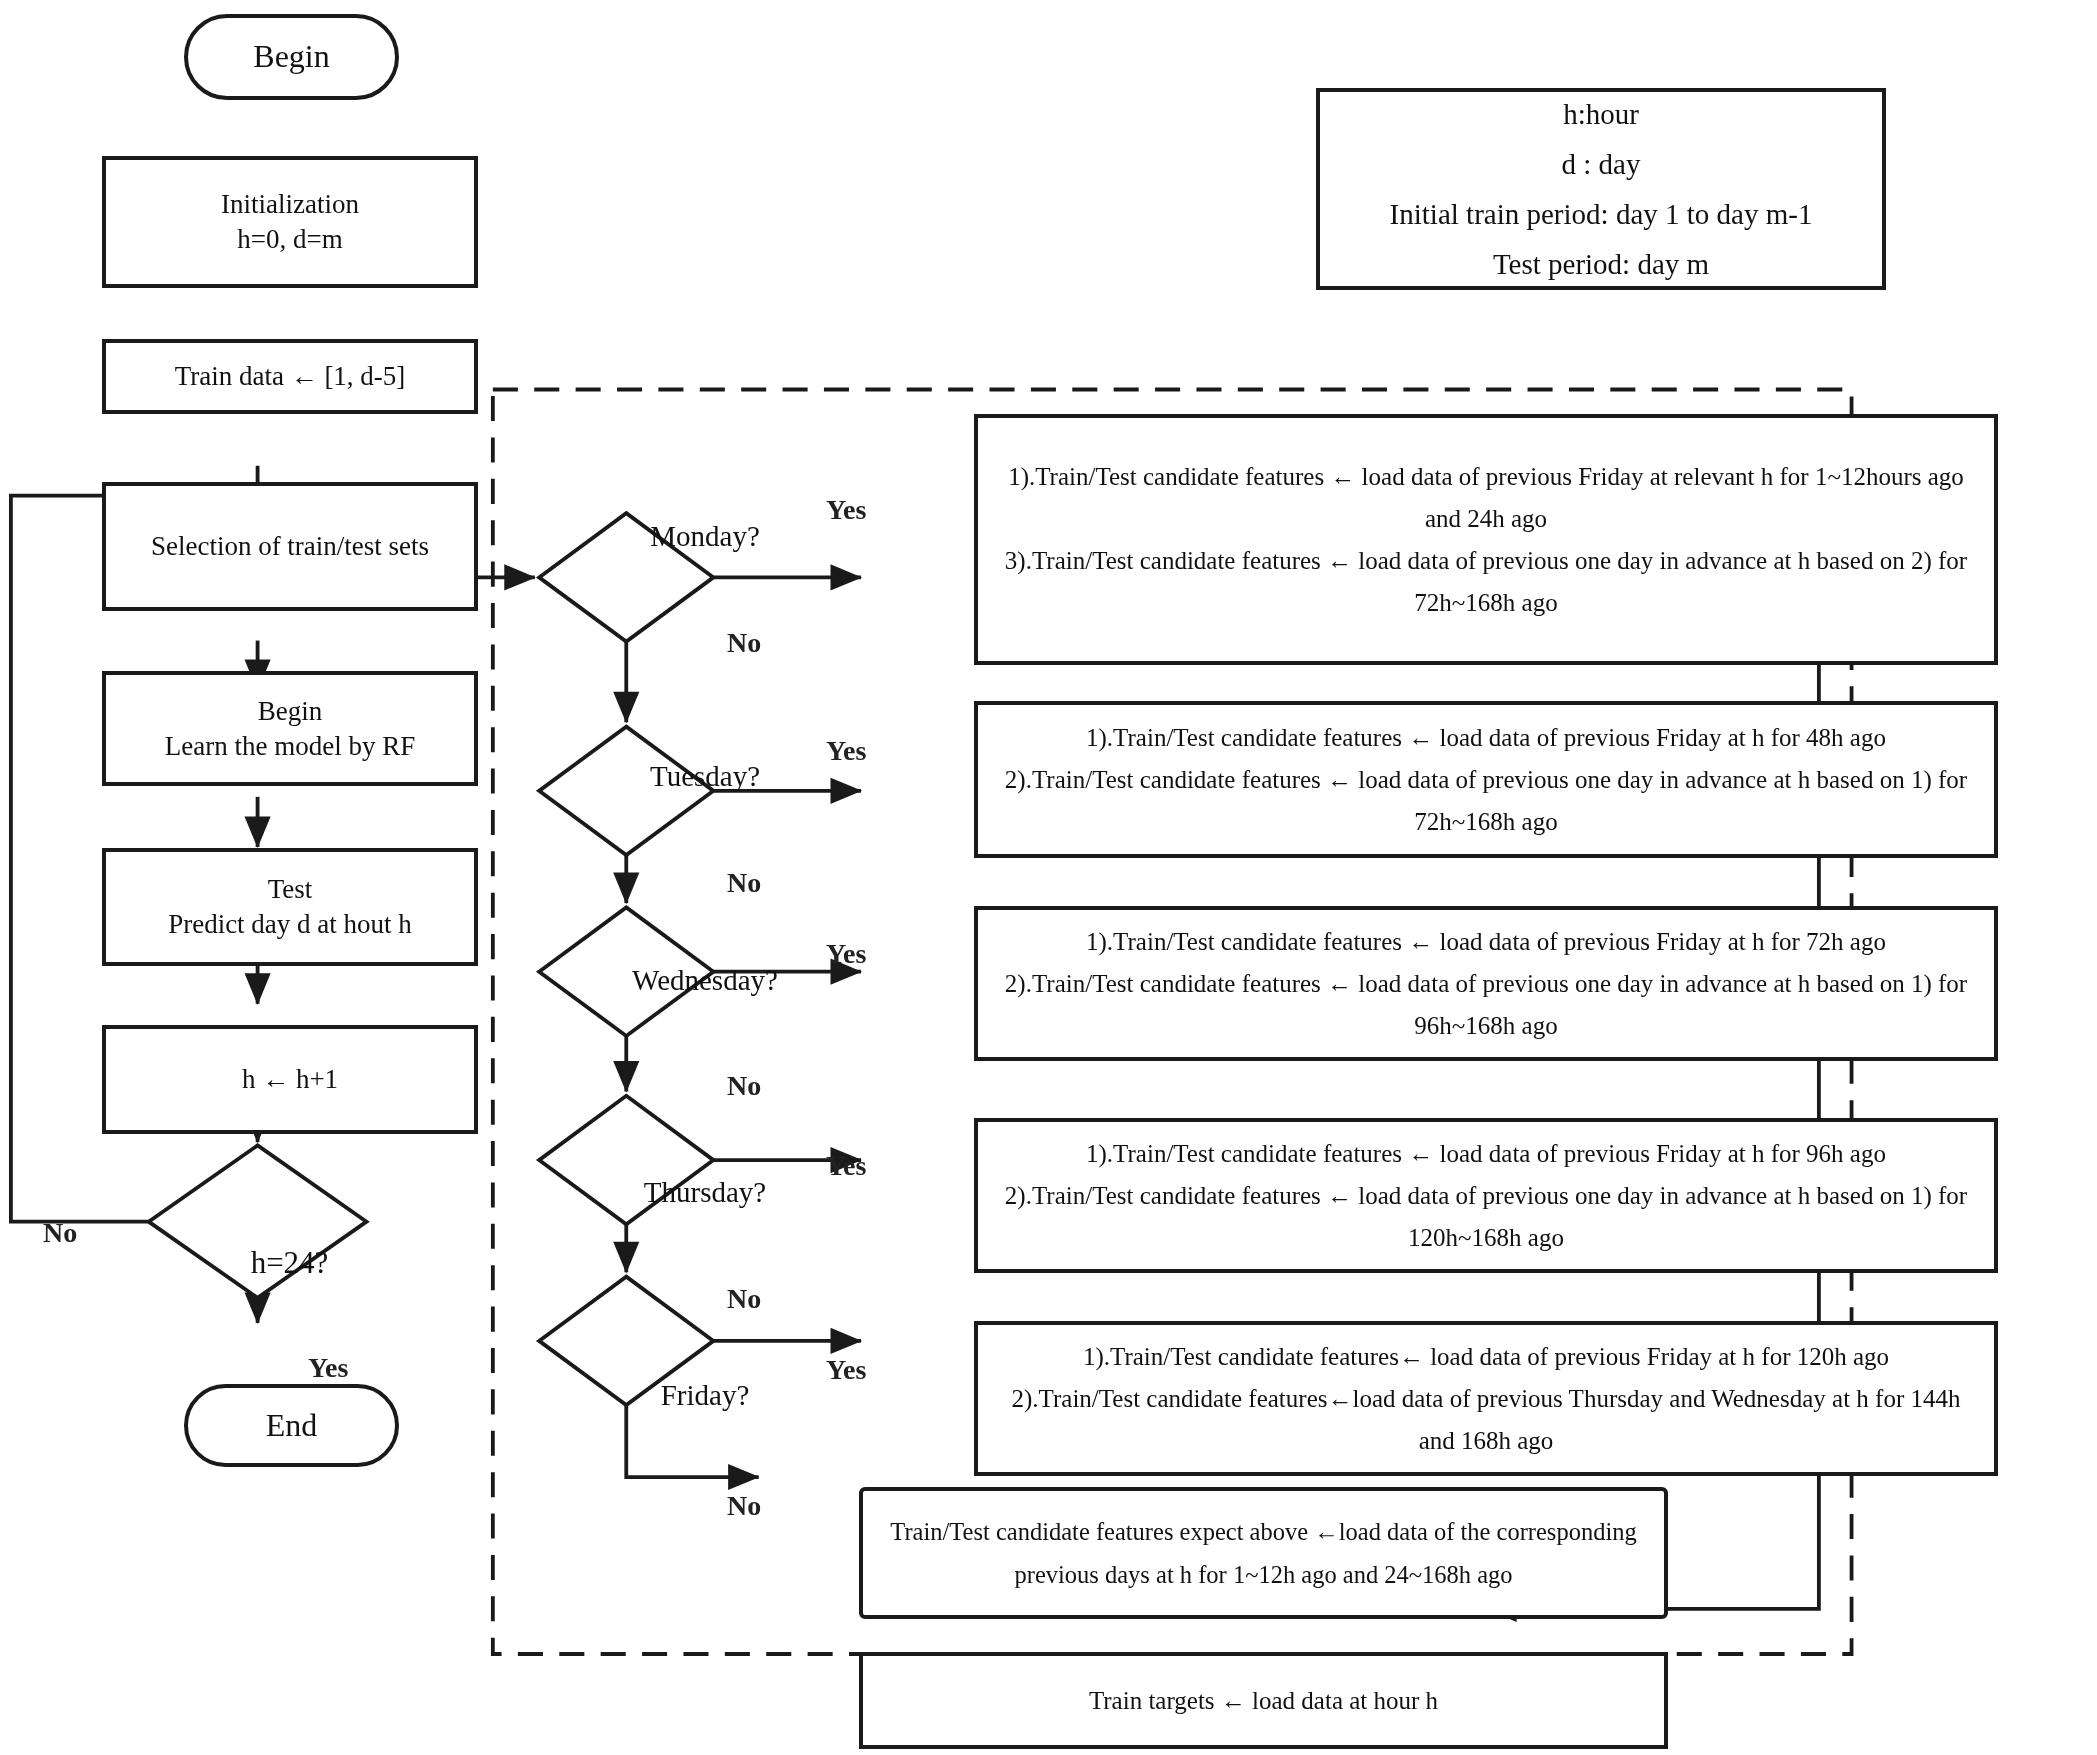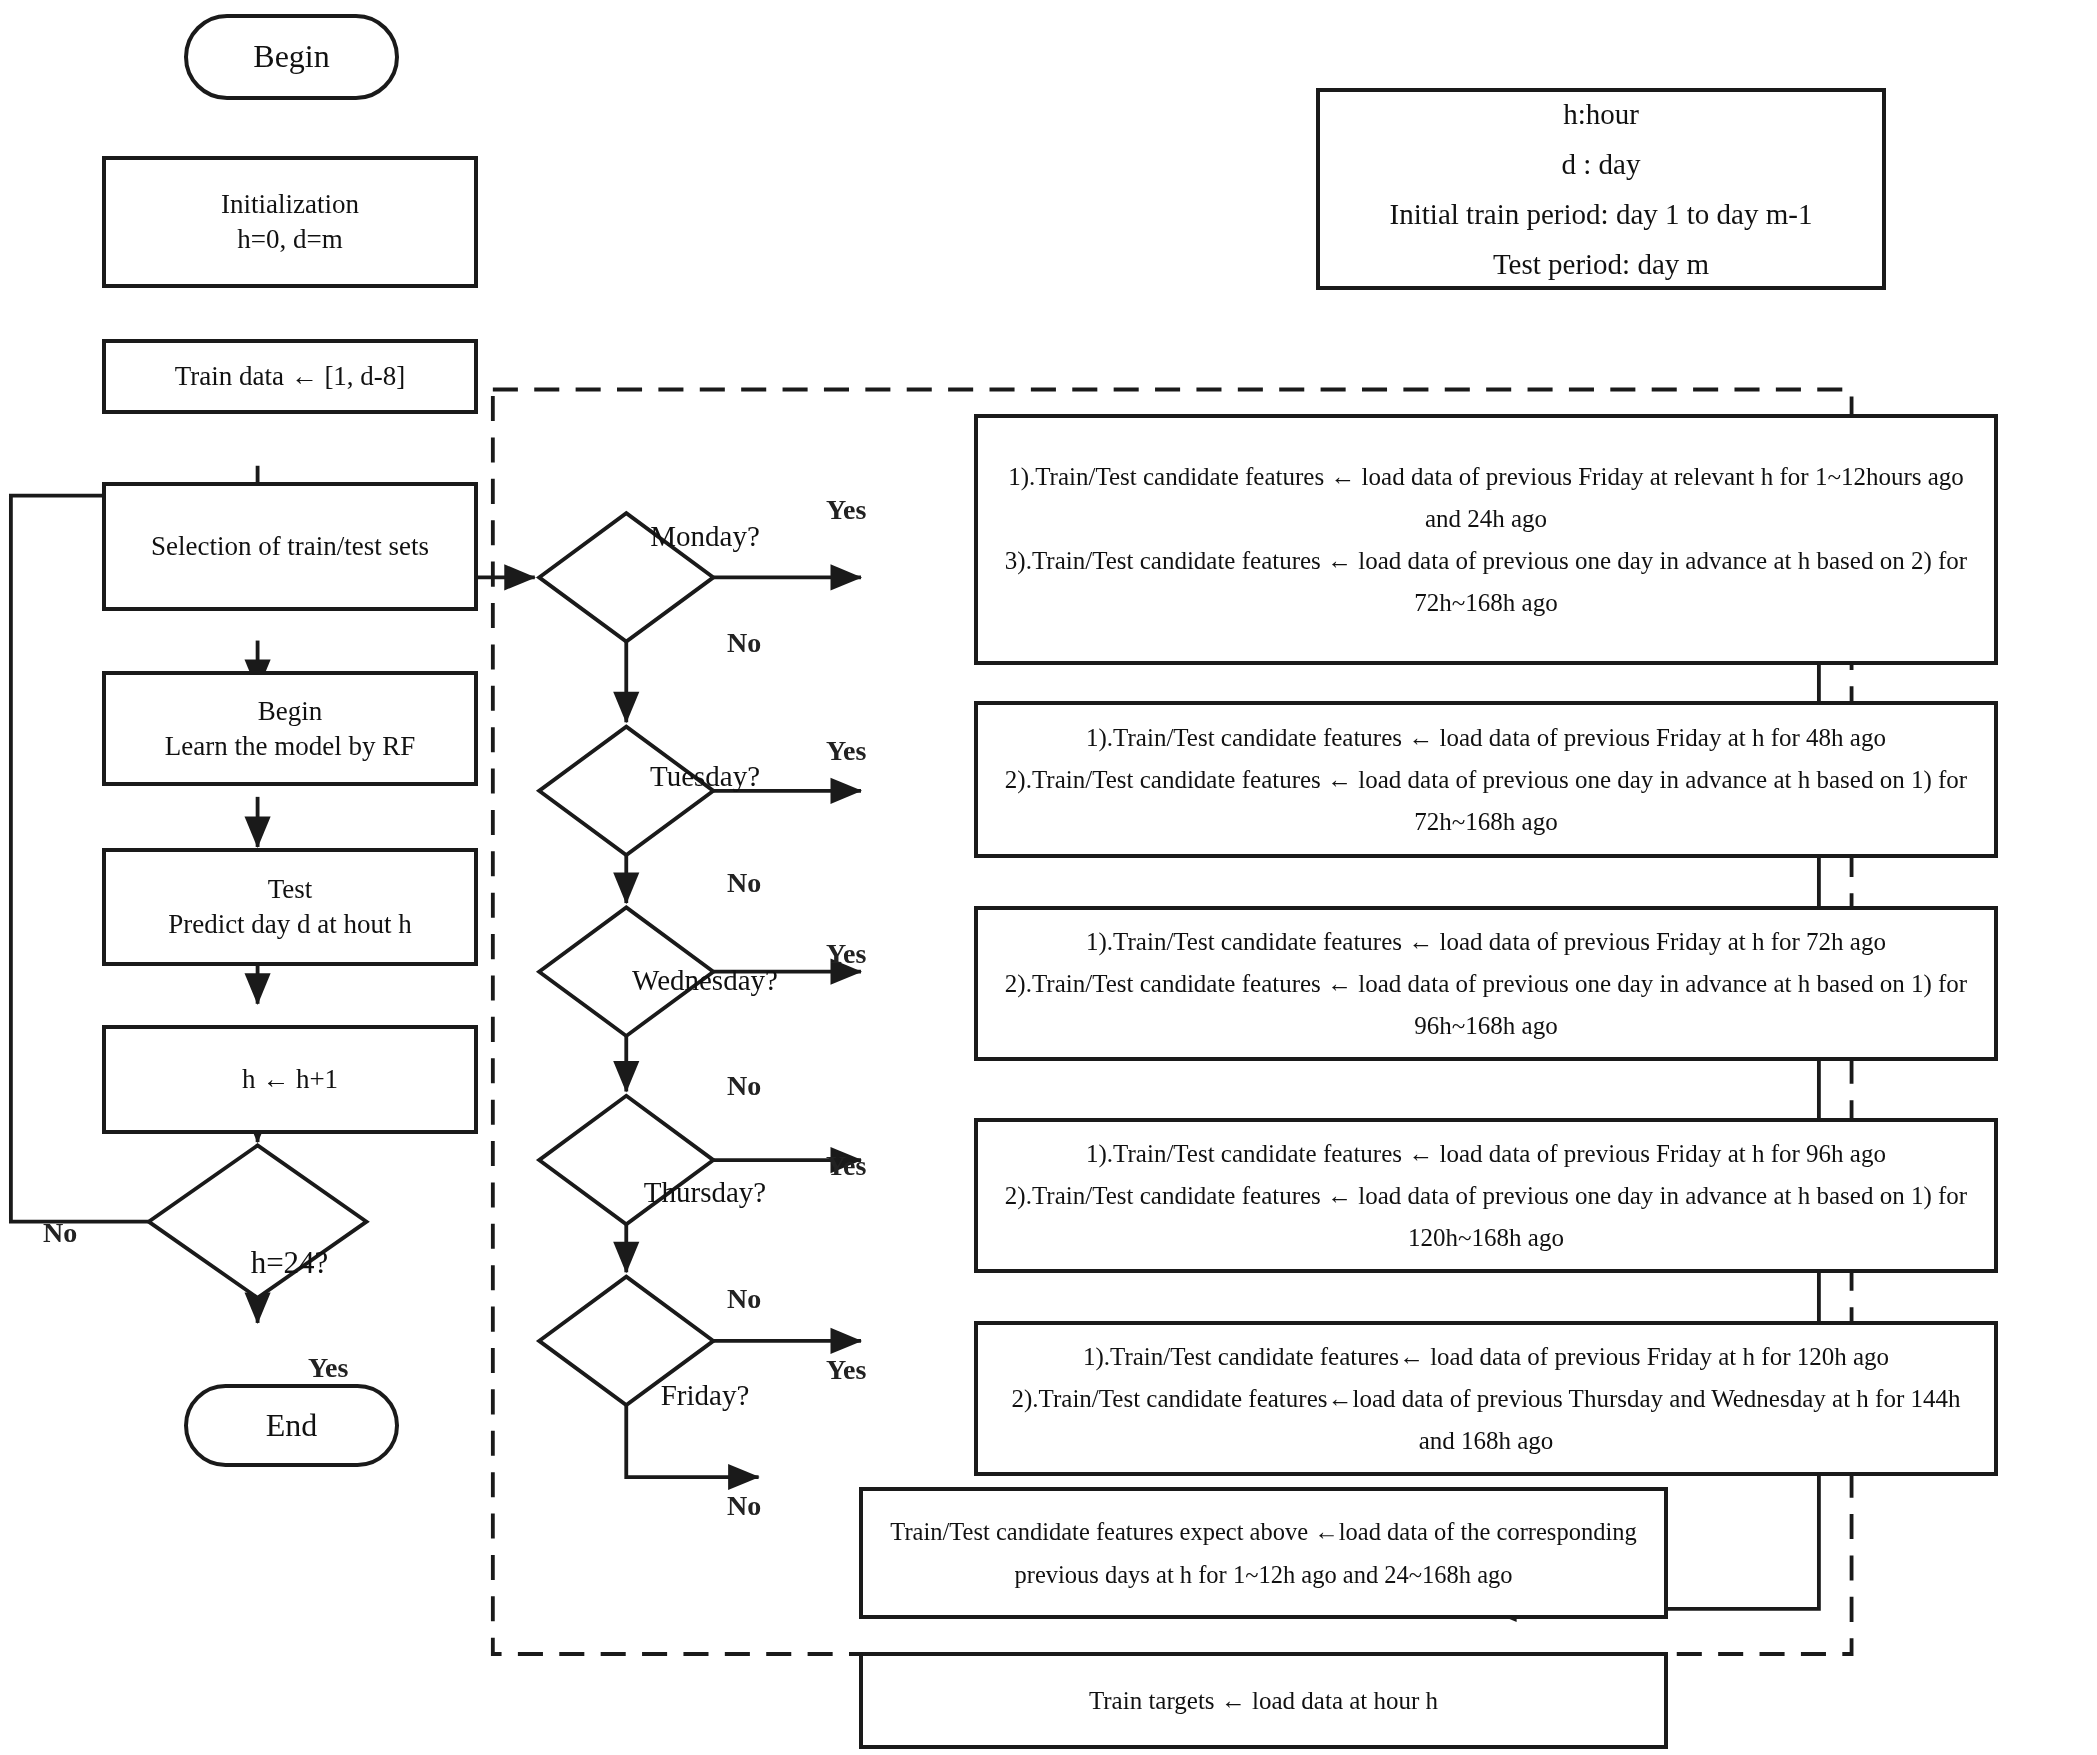--- a/index.html
+++ b/index.html
@@ -74,21 +74,21 @@
   <div class="box pill" style="left:184px;top:13.5px;width:215px;height:86px;">
     <span>Begin</span>
   </div>
 
   <div class="box lbox" style="left:102px;top:156px;width:376px;height:132px;">
     <div>Initialization</div>
     <div>h=0, d=m</div>
   </div>
 
   <div class="box lbox" style="left:102px;top:339px;width:376px;height:75px;">
-    <div>Train data ← [1, d-8]</div>
+    <div>Train data ← [1, d-5]</div>
   </div>
 
   <div class="box lbox" style="left:102px;top:482px;width:376px;height:129px;">
     <div>Selection of train/test sets</div>
   </div>
 
   <div class="box lbox" style="left:102px;top:671px;width:376px;height:115px;">
     <div>Begin</div>
     <div>Learn the model by RF</div>
   </div>
@@ -152,21 +152,21 @@
   <div class="box rbox" style="left:974px;top:1118px;width:1024px;height:155px;">
     <p>1).Train/Test candidate features ← load data of previous Friday at h for 96h ago</p>
     <p>2).Train/Test candidate features ← load data of previous one day in advance at h based on 1) for 120h~168h ago</p>
   </div>
 
   <div class="box rbox" style="left:974px;top:1321px;width:1024px;height:155px;">
     <p>1).Train/Test candidate features← load data of previous Friday at h for 120h ago</p>
     <p>2).Train/Test candidate features←load data of previous Thursday and Wednesday at h for 144h and 168h ago</p>
   </div>
 
-  <div class="box rbox small" style="left:859px;top:1487px;width:809px;height:132px;">
+  <div class="box rbox small" style="left:859px;top:1487px;width:809px;height:132px;border-radius:6px;">
     <p>Train/Test candidate features expect above ←load data of the corresponding previous days at h for 1~12h ago and 24~168h ago</p>
   </div>
 
   <div class="box rbox" style="left:859px;top:1652px;width:809px;height:97px;">
     <p>Train targets ← load data at hour h</p>
   </div>
 
 </div>
 
 

